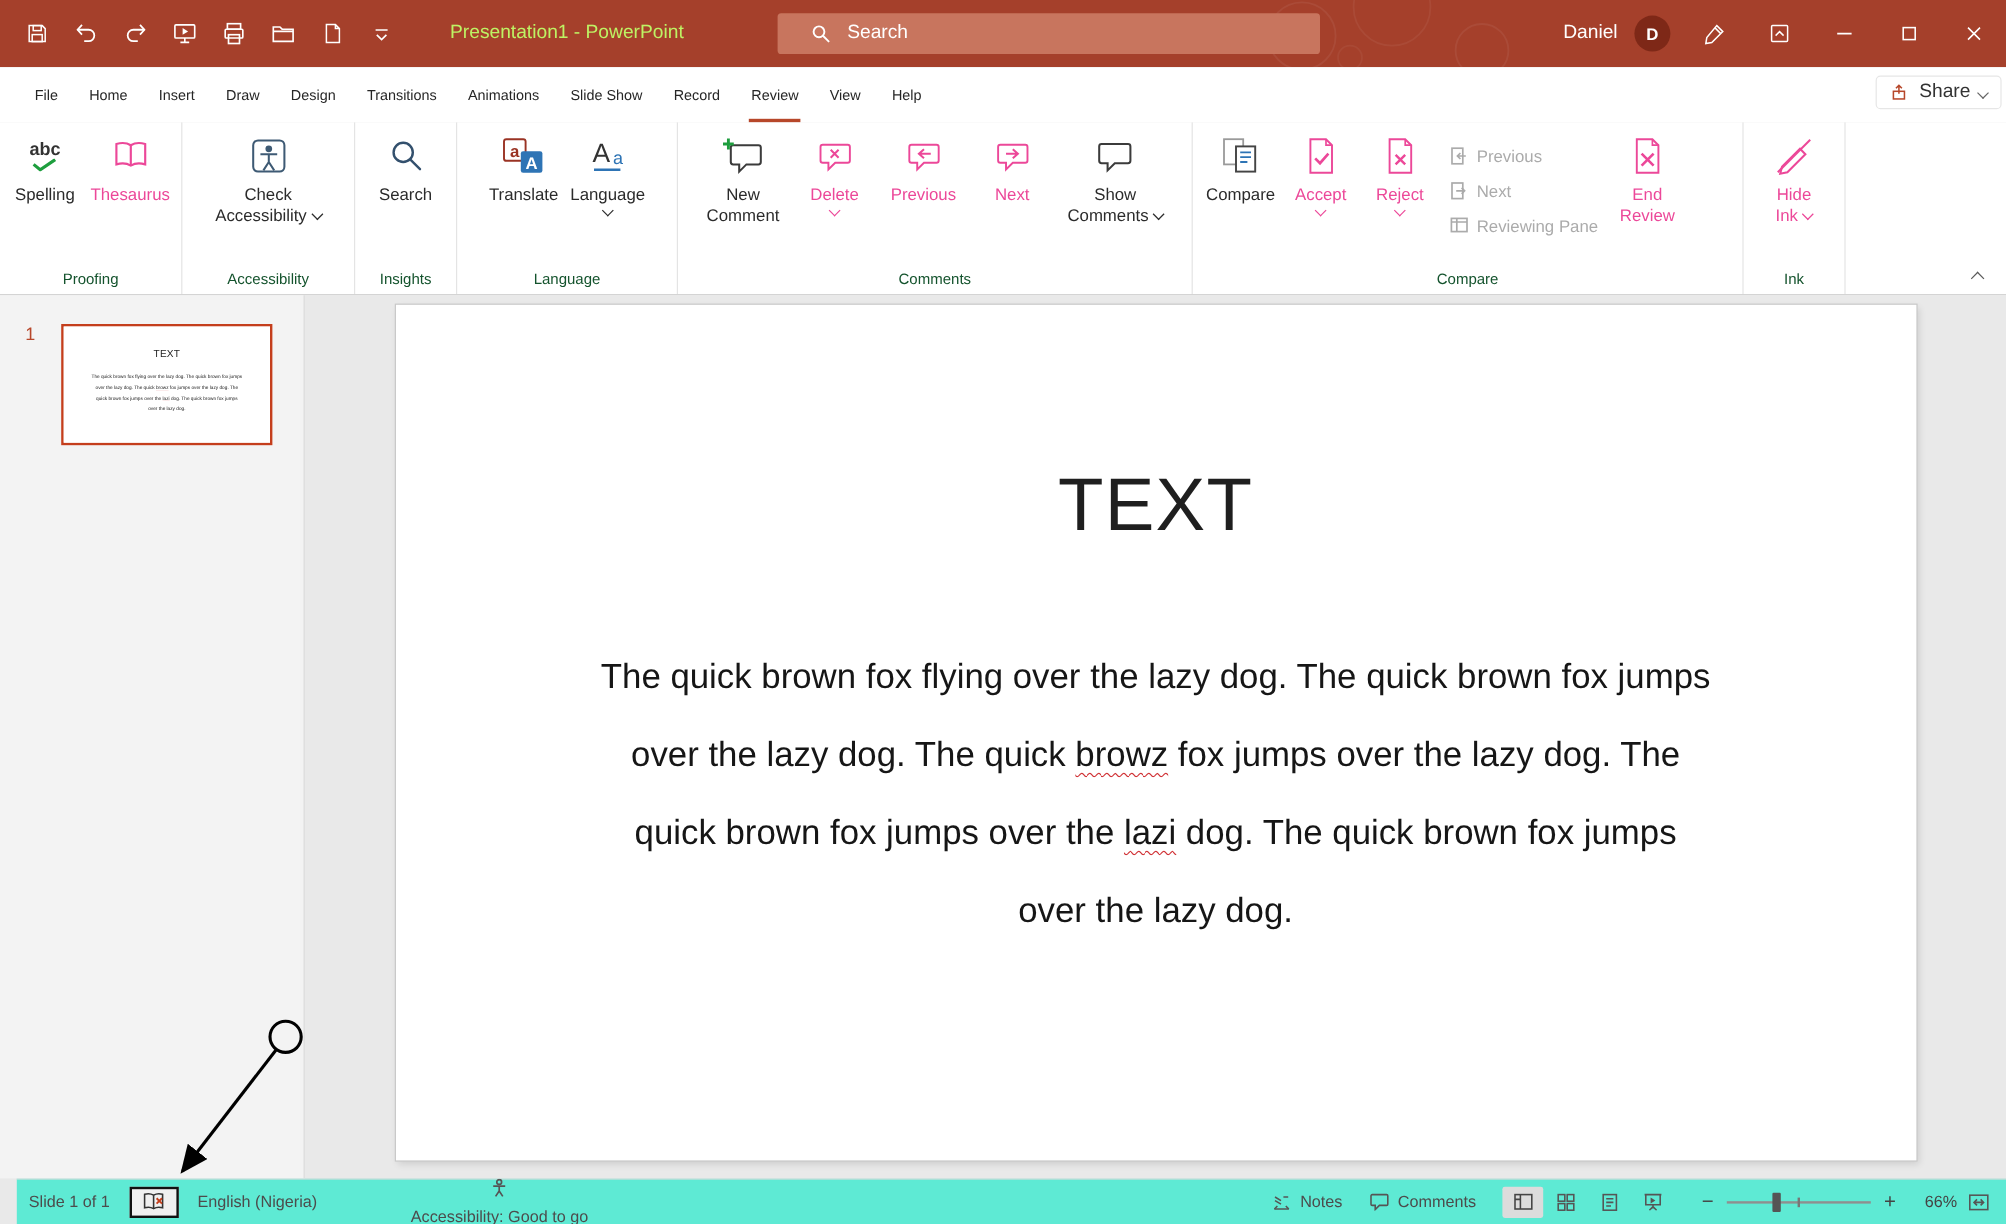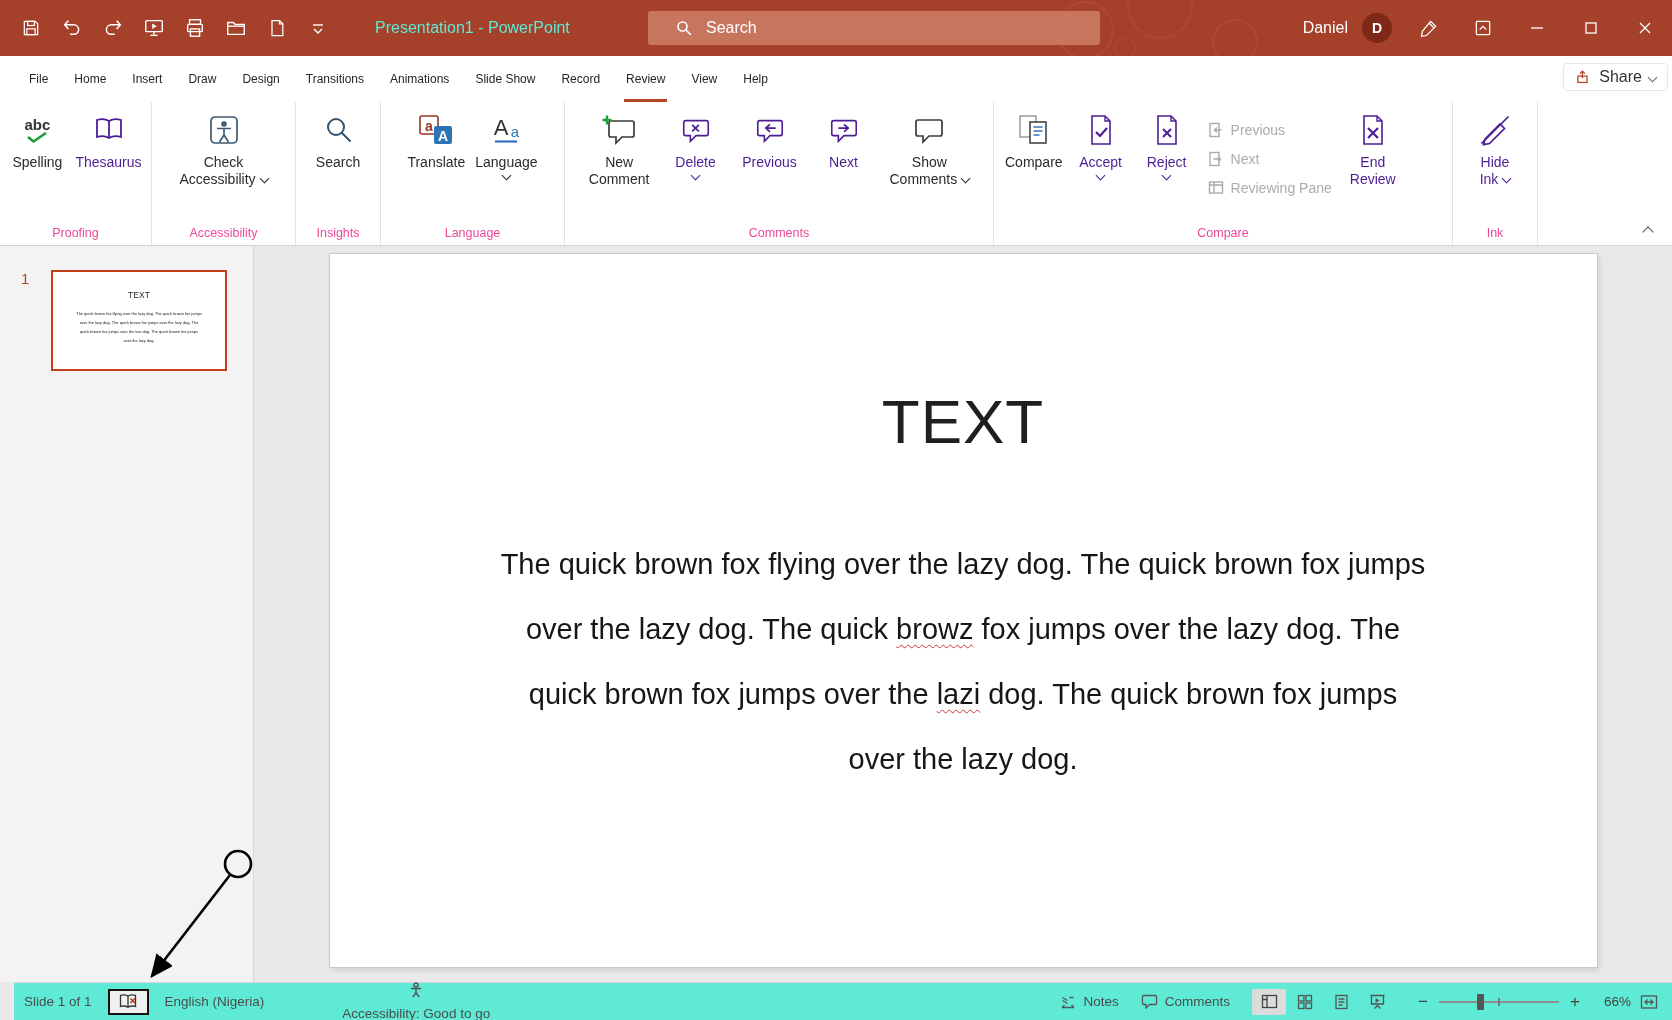--- a/index.html
+++ b/index.html
@@ -3,44 +3,44 @@
 <meta charset="utf-8">
 <style>
   html,body{margin:0;padding:0;width:1672px;height:1020px;overflow:hidden;
     font-family:"Liberation Sans", sans-serif; -webkit-font-smoothing:antialiased;}
   .app{position:relative;width:1672px;height:1020px;background:#E9E9E9;}
 
   
   .titlebar{position:relative;height:56px;background:#A5402B;display:flex;align-items:center;padding-left:20px;box-sizing:border-box;color:#fff;}
   .qat{display:flex;align-items:center;gap:19px;z-index:2;}
   .qbtn{width:22px;height:22px;display:flex;align-items:center;justify-content:center;cursor:default;}
-  .doc-title{color:#5eead4;font-size:16px;margin-left:46px;white-space:nowrap;z-index:2;}
+  .doc-title{color:#bef264;font-size:16px;margin-left:46px;white-space:nowrap;z-index:2;}
   .searchbox{position:absolute;left:648px;top:11px;width:452px;height:34px;background:#C8755E;border-radius:3px;display:flex;align-items:center;padding-left:28px;box-sizing:border-box;gap:14px;z-index:2;}
   .searchbox span{color:#FFFFFF;font-size:16px;}
   .deco{position:absolute;left:1040px;top:0;width:260px;height:56px;z-index:1;opacity:.6}
   .tb-right{position:absolute;right:0;top:0;height:56px;display:flex;align-items:center;z-index:3;}
   .user-name{font-size:16px;margin-right:14px;}
   .avatar{width:30px;height:30px;border-radius:50%;background:#7E2817;color:#fff;font-size:14px;font-weight:bold;display:flex;align-items:center;justify-content:center;margin-right:10px;}
   .tbbtn{width:54px;height:56px;display:flex;align-items:center;justify-content:center;}
 
   
   .menubar{position:relative;height:46px;background:#fff;display:flex;align-items:stretch;padding-left:16px;}
   .tab{padding:16px 13px;font-size:12px;color:#262626;display:flex;align-items:center;position:relative;}
   .tab.active::after{content:"";position:absolute;left:11px;right:11px;bottom:0;height:3px;background:#B7472A;}
   .share{position:absolute;right:4px;top:7px;display:flex;align-items:center;gap:7px;padding:4px 11px;border:1px solid #E6E6E6;border-radius:4px;font-size:16px;color:#333;background:#fff;}
 
   
   .ribbon{position:relative;height:144px;background:#fff;border-bottom:1px solid #D4D4D4;display:flex;box-sizing:border-box;}
   .rgroup{position:relative;border-right:1px solid #E4E4E4;display:flex;flex-direction:column;box-sizing:border-box;flex-shrink:0;}
   .rbtns{display:flex;justify-content:center;align-items:flex-start;padding-top:7px;flex:1;}
-  .rlabel{text-align:center;font-size:12.5px;color:#ec4899;padding-bottom:5px;white-space:nowrap;}
+  .rlabel{text-align:center;font-size:12.5px;color:#14532d;padding-bottom:5px;white-space:nowrap;}
   .rbtn{min-width:56px;padding:3px 5px;display:flex;flex-direction:column;align-items:center;gap:6px;border-radius:3px;color:#2B2B2B;}
   .rbtn .ricon{height:36px;display:flex;flex-direction:column;align-items:center;justify-content:center;}
   .rtext{font-size:14px;line-height:17px;text-align:center;display:flex;flex-direction:column;align-items:center;white-space:nowrap;}
-  .dis{color:#4c1d95;}
+  .dis{color:#ec4899;}
   .chev{display:inline-block;width:6px;height:6px;border-right:1.4px solid currentColor;border-bottom:1.4px solid currentColor;transform:rotate(45deg);margin-top:1px;}
   .chev-inline{margin-left:5px;margin-bottom:2px;}
   .smallcol{display:flex;flex-direction:column;gap:13px;padding:13px 8px 0 8px;}
   .smallitem{display:flex;align-items:center;gap:7px;color:#ABABAB;font-size:14px;white-space:nowrap;}
   .collapse{position:absolute;right:18px;bottom:10px;width:12px;height:10px;display:flex;align-items:center;justify-content:center;}
   .chev-up{display:inline-block;width:7px;height:7px;border-left:1.6px solid #5A5A5A;border-top:1.6px solid #5A5A5A;transform:rotate(45deg);margin-top:4px;}
 
   
   .workspace{display:flex;height:736px;}
   .thumbs{width:254px;background:#F3F3F3;border-right:1px solid #D8D8D8;position:relative;box-sizing:border-box;flex-shrink:0;}

